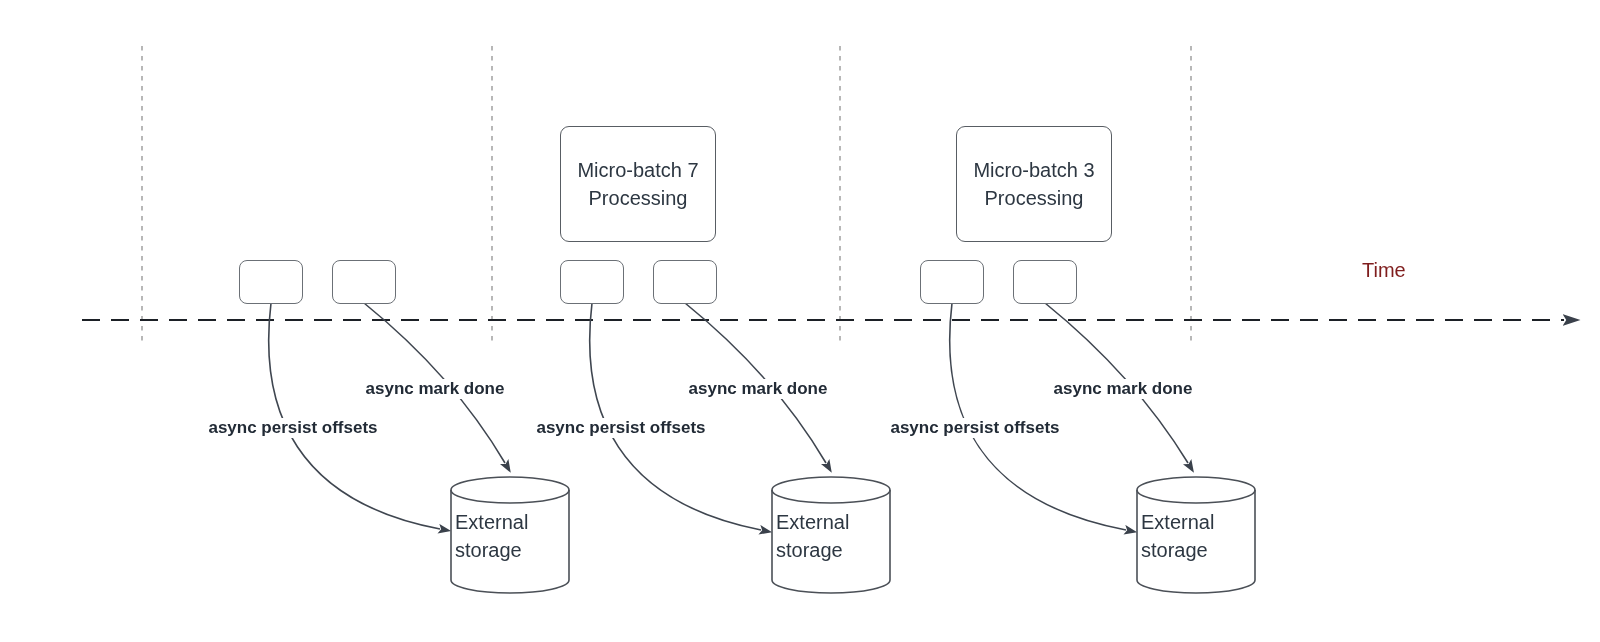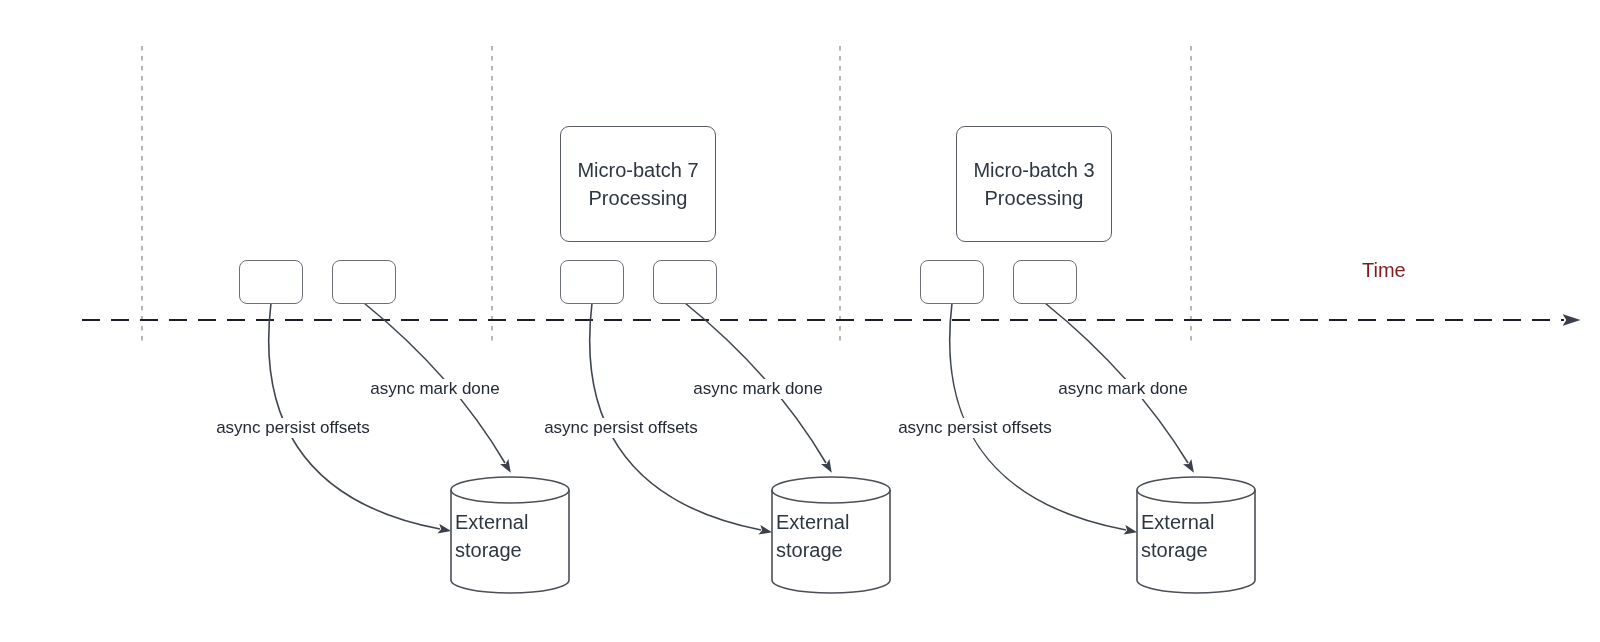--- a/index.html
+++ b/index.html
@@ -22,21 +22,21 @@
   .small-box{
     position:absolute;z-index:2;
     width:64px;height:44px;top:260px;
     border:1.5px solid #6b7076;border-radius:8px;background:#ffffff;
     box-sizing:border-box;
   }
   .edge-label{
     position:absolute;z-index:3;
     transform:translateX(-50%);
     background:#ffffff;padding:0 3px;
-    font-size:17px;font-weight:normal;color:#20293366;
+    font-size:17px;font-weight:bold;color:#20293366;
     color:#222b36;white-space:nowrap;line-height:20px;
   }
   .storage-label{
     position:absolute;z-index:3;
     width:110px;top:508px;
     text-align:left;font-size:20px;line-height:28px;color:#2d3742;
   }
   .time-label{
     position:absolute;z-index:3;
     left:1362px;top:258px;

